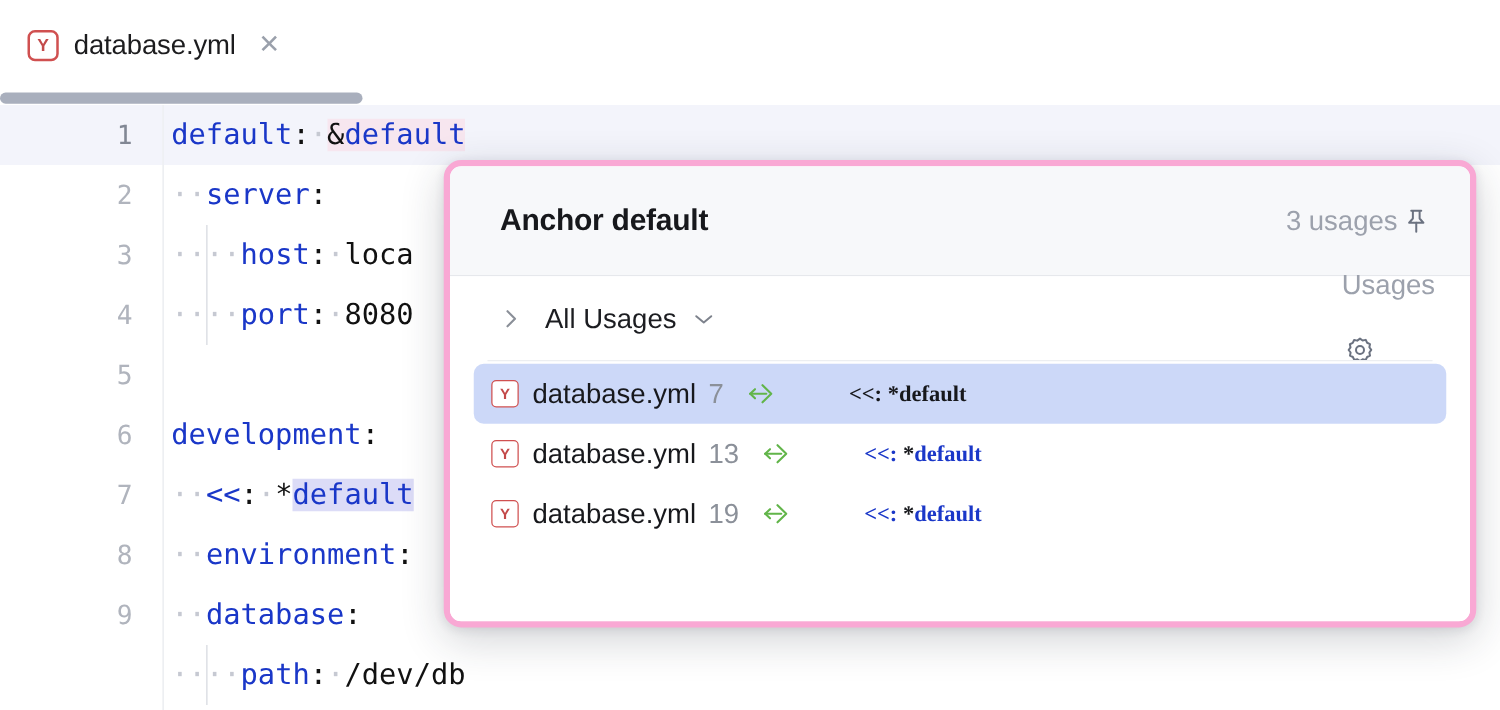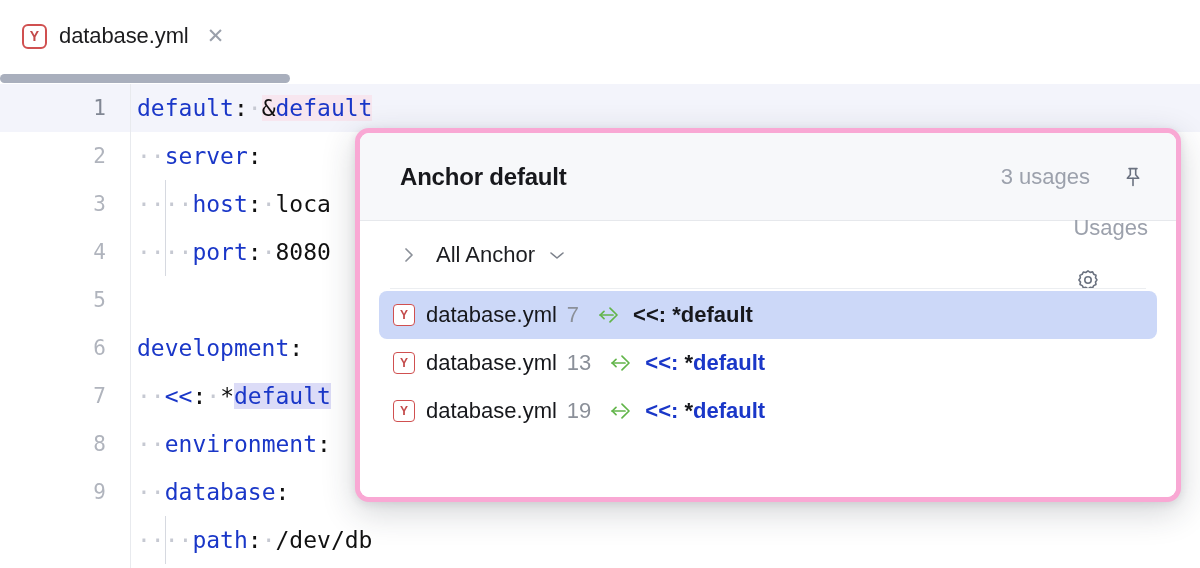--- a/index.html
+++ b/index.html
@@ -173,21 +173,20 @@
   .popup-title {
     font-size: 24px;
     font-weight: 700;
     color: #17181c;
     letter-spacing: -0.2px;
   }
   .popup-header-right {
     margin-left: auto;
     display: flex;
     align-items: center;
-    gap: 28px;
   }
   .usages-count {
     font-size: 22px;
     color: #9ca1ac;
   }
   .icon-btn {
     width: 30px; height: 30px;
     display: flex;
     align-items: center;
     justify-content: center;
@@ -281,22 +280,23 @@
   }
   .row-usage-icon {
     width: 24px; height: 24px;
     display: flex;
     align-items: center;
     justify-content: center;
     margin-right: 12px;
     flex: 0 0 auto;
   }
   .row-snippet {
-    font-family: Liberation Sans, sans-serif;
-    font-size: 22px;
+    font-family: Liberation Serif, serif;
+    font-size: 18px;
+    margin-left: 46px;
   }
   .snip-op { color: #1a37c8; font-weight: 700; }
   .snip-op.on-sel { color: #17181c; }
   .snip-star { color: #17181c; font-weight: 700; }
   .snip-name { color: #1a37c8; font-weight: 700; }
   .snip-name.on-sel { color: #17181c; }
 
   .popup-footer {
     height: 62px;
     background: #f7f8fa;
@@ -368,21 +368,21 @@
         </span>
       </div>
     </div>
 
     <div class="popup-toolbar">
       <span class="chev-right">
         <svg width="14" height="20" viewBox="0 0 14 20" fill="none" stroke="#8b9099" stroke-width="1.7" stroke-linecap="round" stroke-linejoin="round">
           <path d="M4 4l6 6-6 6"></path>
         </svg>
       </span>
-      <span class="scope-label">All Anchor</span>
+      <span class="scope-label">All Usages</span>
       <span class="chev-down">
         <svg width="18" height="12" viewBox="0 0 18 12" fill="none" stroke="#7d828c" stroke-width="1.6" stroke-linecap="round" stroke-linejoin="round">
           <path d="M3 4l6 5 6-5"></path>
         </svg>
       </span>
       <div class="toolbar-right">
         <span class="usages-tab">Usages</span>
         <span class="icon-btn">
           <svg width="24" height="24" viewBox="0 0 24 24" fill="none" stroke="#6b7280" stroke-width="1.6" stroke-linejoin="round">
             <path d="M12 2.9l2.1 1.5 2.5-.5 1.1 2.3 2.3 1.1-.5 2.5 1.5 2.1-1.5 2.1.5 2.5-2.3 1.1-1.1 2.3-2.5-.5-2.1 1.5-2.1-1.5-2.5.5-1.1-2.3-2.3-1.1.5-2.5L2.9 12l1.5-2.1-.5-2.5 2.3-1.1 1.1-2.3 2.5.5z"></path>

